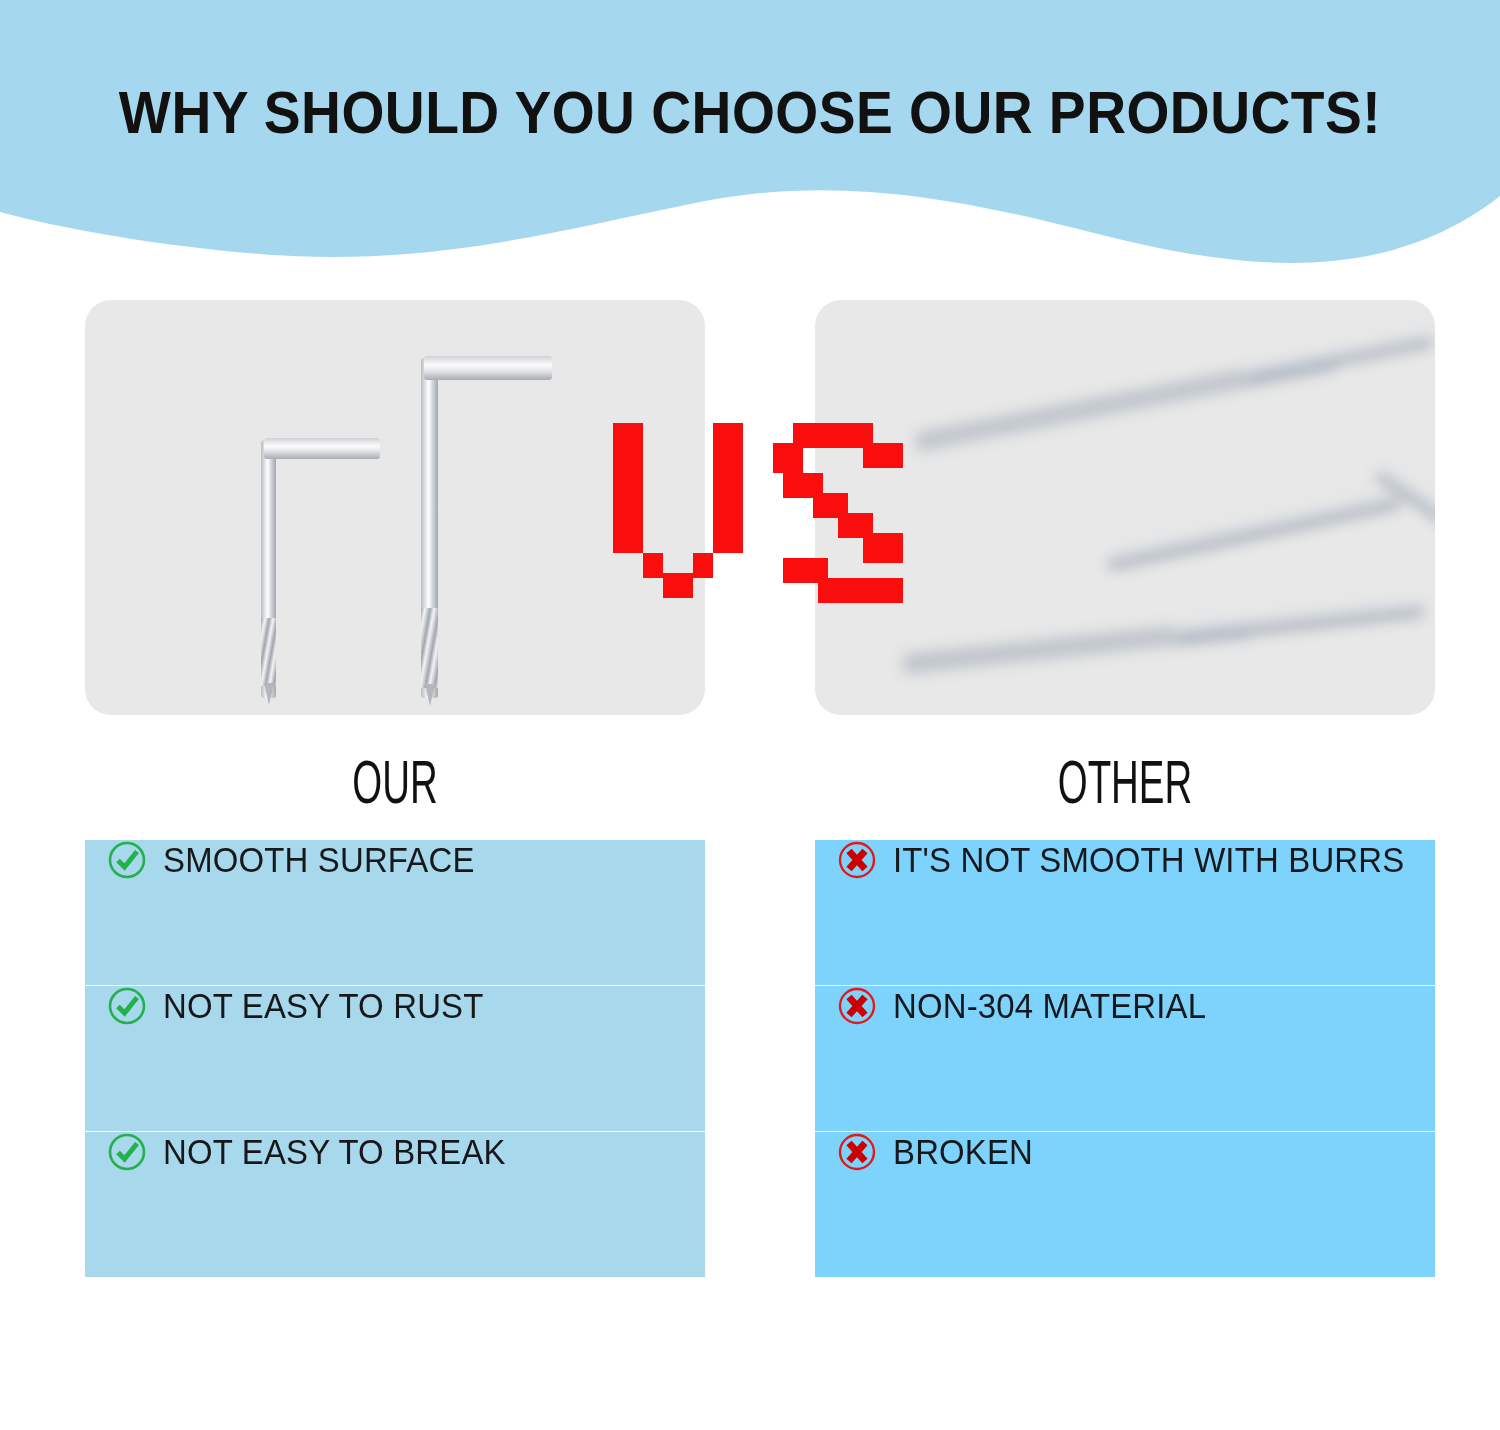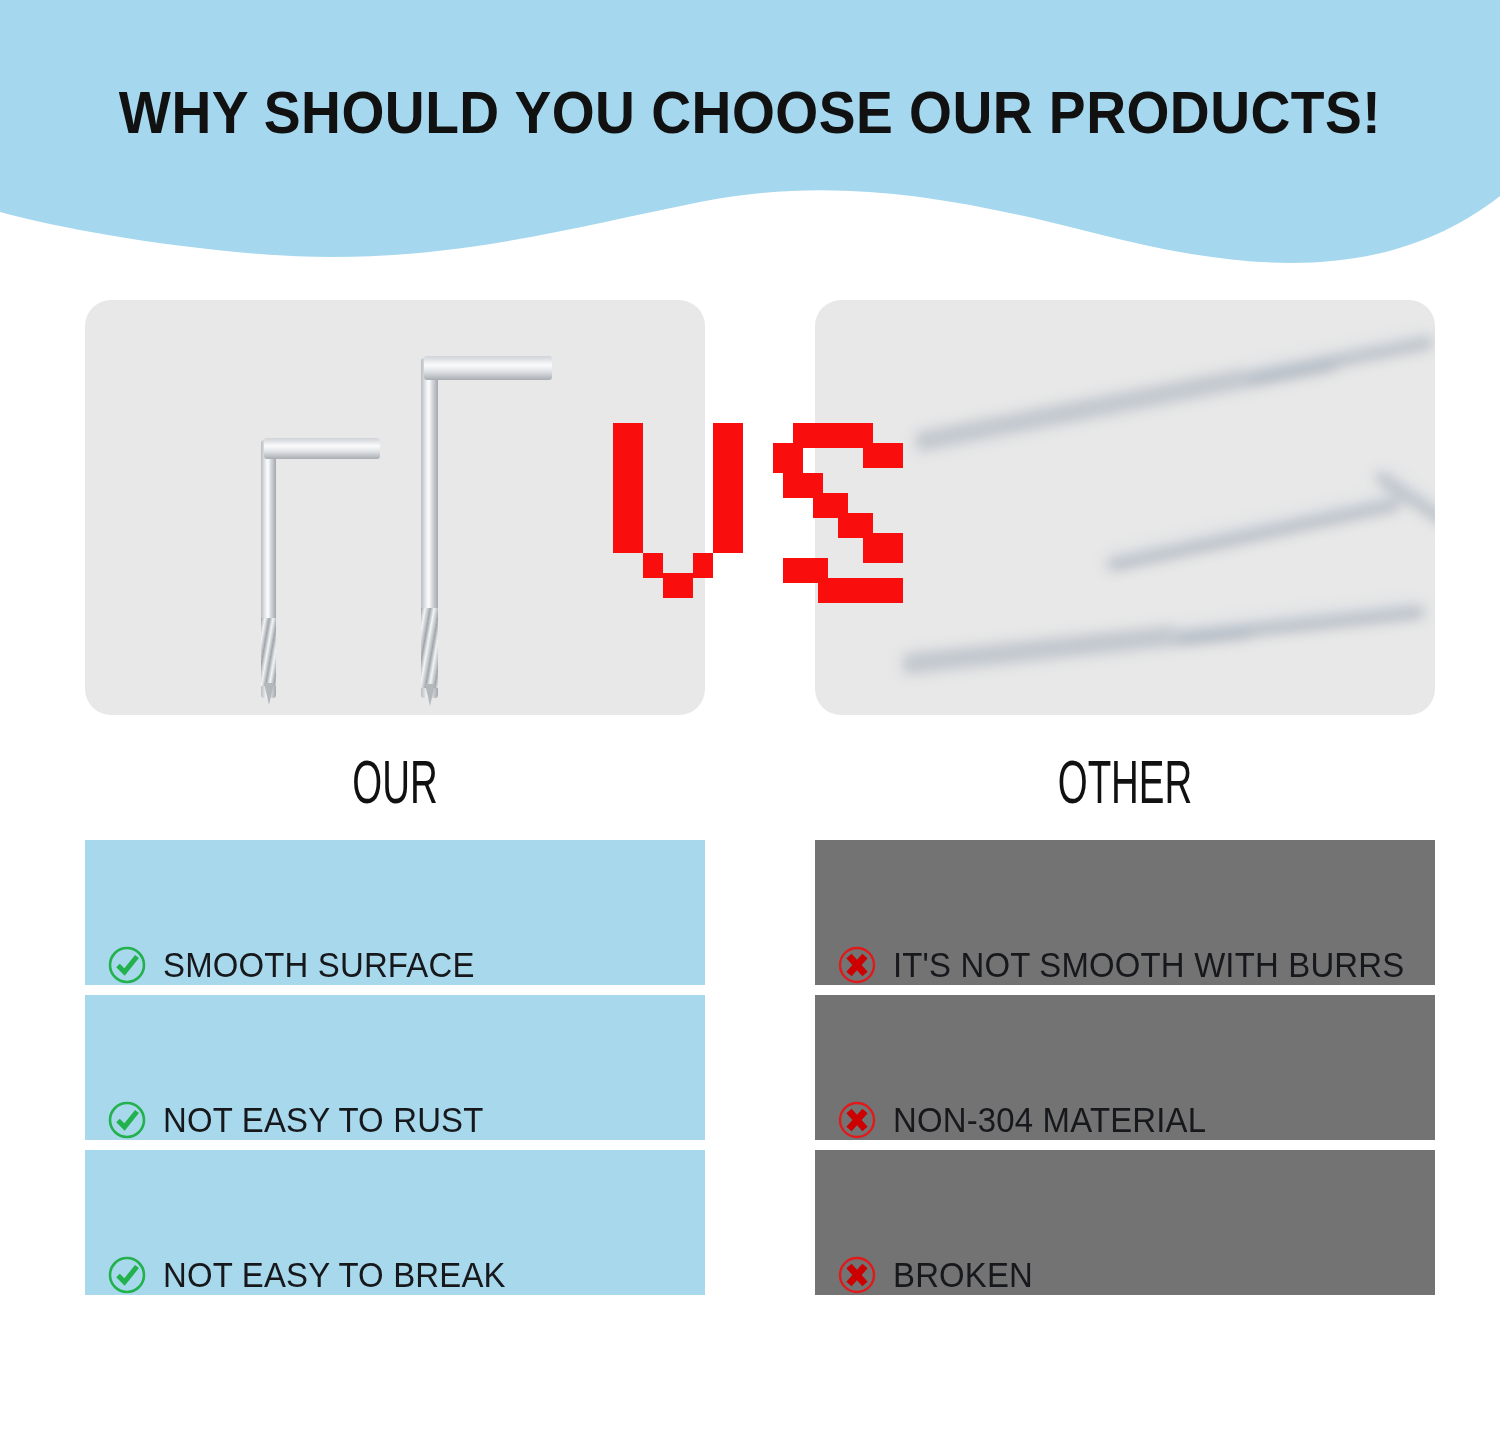--- a/index.html
+++ b/index.html
@@ -103,27 +103,27 @@
   #heading-our   { left:85px;  transform-origin:center; }
   #heading-other { left:815px; transform-origin:center; }
 
   
   .rows-col { position:absolute; top:840px; width:620px; }
   #rows-our   { left:85px; }
   #rows-other { left:815px; }
 
   .feature-row {
     height:145px;
-    margin-bottom:10px;
+    margin-bottom:1px;
     display:flex;
-    align-items:flex-end;
+    align-items:flex-start;
     padding-left:22px;
   }
   #rows-our   .feature-row { background:#a8d8ec; }
-  #rows-other .feature-row { background:#737373; }
+  #rows-other .feature-row { background:#7dd3fc; }
 
   .row-icon {
     flex:0 0 auto;
     width:40px; height:40px;
     margin-right:16px;
   }
   .row-icon svg { display:block; }
 
   .row-text {
     font-size:35px;

